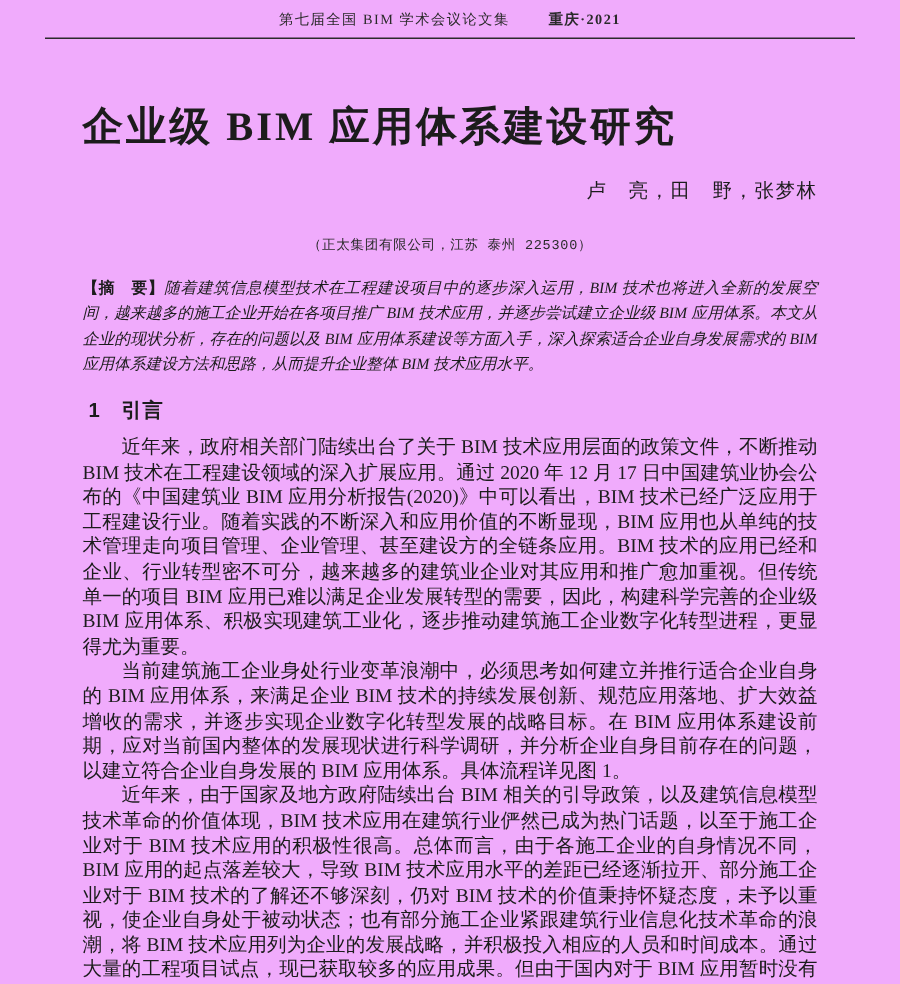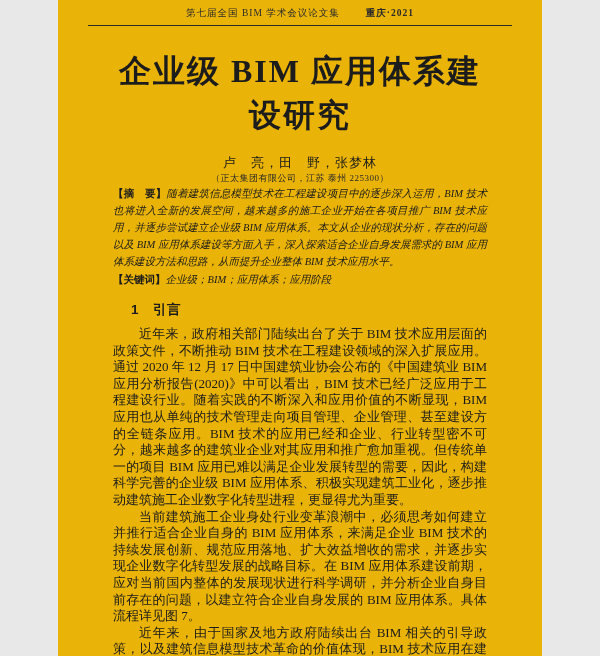--- a/index.html
+++ b/index.html
@@ -1,22 +1,22 @@
 <!DOCTYPE html>
 <html><head>
 <meta charset="utf-8">
 <style>
   * { margin: 0; padding: 0; box-sizing: border-box; }
   html, body { background: #e8e8e8; }
   .page {
     position: relative;
-    width: 484px;
+    width: 600px;
     height: 656px;
     margin: 0 auto;
-    background: #eab308;
+    background: #f0abfc;
     color: #1c1c1c;
     overflow: hidden;
     padding: 7px 55px 0 55px;
     font-family: "Liberation Serif", "DejaVu Serif", serif;
   }
   
   .running-head {
     text-align: center;
     font-size: 9.5px;
     letter-spacing: 1px;
@@ -24,57 +24,59 @@
     white-space: nowrap;
   }
   .running-head .venue { font-weight: bold; margin-left: 26px; }
   .head-rule {
     border: none;
     border-top: 1.6px solid #2b2b2b;
     margin: 5px -25px 0 -25px;
   }
   
   .paper-title {
-    margin-top: 24px;
-    text-align: center;
-    font-size: 32px;
+    margin-top: 40px;
+    text-align: left;
+    font-size: 27px;
     font-weight: bold;
     letter-spacing: 2px;
     font-family: "Liberation Serif", "DejaVu Serif", serif;
   }
   .authors {
     margin-top: 16px;
-    text-align: center;
+    text-align: right;
     font-size: 13px;
     letter-spacing: 1px;
   }
   .affiliation {
-    margin-top: 0;
+    margin-top: 21px;
     text-align: center;
     font-size: 9px;
     letter-spacing: 0.5px;
     color: #2a2a2a;
+    font-family: Liberation Mono, monospace;
   }
   
   .abstract {
+    margin-top: 14px;
     font-size: 10.5px;
     line-height: 17px;
     text-align: justify;
     font-style: italic;
   }
   .abstract .lbl, .keywords .lbl { font-weight: bold; font-style: normal; }
   .keywords {
     font-size: 10.5px;
     line-height: 17px;
     margin-top: 1px;
     font-style: italic;
   }
   
   .sec-heading {
-    margin: 13px 0 7px 18px;
+    margin: 13px 0 7px 4px;
     font-size: 13.5px;
     font-weight: bold;
     font-family: "Liberation Sans", "DejaVu Sans", sans-serif;
     letter-spacing: 0.5px;
   }
   .sec-heading .num { margin-right: 14px; }
   .body-par {
     font-size: 13px;
     line-height: 16.6px;
     text-align: justify;
@@ -95,26 +97,23 @@
   <div class="paper-title">企业级 BIM 应用体系建设研究</div>
 
   <div class="authors">卢　亮，田　野，张梦林</div>
 
   <div class="affiliation">（正太集团有限公司，江苏 泰州 225300）</div>
 
   <div class="abstract">
     <span class="lbl">【摘　要】</span><span>随着建筑信息模型技术在工程建设项目中的逐步深入运用，BIM 技术也将进入全新的发展空间，越来越多的施工企业开始在各项目推广 BIM 技术应用，并逐步尝试建立企业级 BIM 应用体系。本文从企业的现状分析，存在的问题以及 BIM 应用体系建设等方面入手，深入探索适合企业自身发展需求的 BIM 应用体系建设方法和思路，从而提升企业整体 BIM 技术应用水平。</span>
   </div>
 
-  <div class="keywords">
-    <span class="lbl">【关键词】</span><span>企业级；BIM；应用体系；应用阶段</span>
-  </div>
 
   <div class="sec-heading">
     <span class="num">1</span><span>引言</span>
   </div>
   <p class="body-par">近年来，政府相关部门陆续出台了关于 BIM 技术应用层面的政策文件，不断推动 BIM 技术在工程建设领域的深入扩展应用。通过 2020 年 12 月 17 日中国建筑业协会公布的《中国建筑业 BIM 应用分析报告(2020)》中可以看出，BIM 技术已经广泛应用于工程建设行业。随着实践的不断深入和应用价值的不断显现，BIM 应用也从单纯的技术管理走向项目管理、企业管理、甚至建设方的全链条应用。BIM 技术的应用已经和企业、行业转型密不可分，越来越多的建筑业企业对其应用和推广愈加重视。但传统单一的项目 BIM 应用已难以满足企业发展转型的需要，因此，构建科学完善的企业级 BIM 应用体系、积极实现建筑工业化，逐步推动建筑施工企业数字化转型进程，更显得尤为重要。</p>
 
-  <p class="body-par">当前建筑施工企业身处行业变革浪潮中，必须思考如何建立并推行适合企业自身的 BIM 应用体系，来满足企业 BIM 技术的持续发展创新、规范应用落地、扩大效益增收的需求，并逐步实现企业数字化转型发展的战略目标。在 BIM 应用体系建设前期，应对当前国内整体的发展现状进行科学调研，并分析企业自身目前存在的问题，以建立符合企业自身发展的 BIM 应用体系。具体流程详见图 7。</p>
+  <p class="body-par">当前建筑施工企业身处行业变革浪潮中，必须思考如何建立并推行适合企业自身的 BIM 应用体系，来满足企业 BIM 技术的持续发展创新、规范应用落地、扩大效益增收的需求，并逐步实现企业数字化转型发展的战略目标。在 BIM 应用体系建设前期，应对当前国内整体的发展现状进行科学调研，并分析企业自身目前存在的问题，以建立符合企业自身发展的 BIM 应用体系。具体流程详见图 1。</p>
 
   <p class="body-par">近年来，由于国家及地方政府陆续出台 BIM 相关的引导政策，以及建筑信息模型技术革命的价值体现，BIM 技术应用在建筑行业俨然已成为热门话题，以至于施工企业对于 BIM 技术应用的积极性很高。总体而言，由于各施工企业的自身情况不同，BIM 应用的起点落差较大，导致 BIM 技术应用水平的差距已经逐渐拉开、部分施工企业对于 BIM 技术的了解还不够深刻，仍对 BIM 技术的价值秉持怀疑态度，未予以重视，使企业自身处于被动状态；也有部分施工企业紧跟建筑行业信息化技术革命的浪潮，将 BIM 技术应用列为企业的发展战略，并积极投入相应的人员和时间成本。通过大量的工程项目试点，现已获取较多的应用成果。但由于国内对于 BIM 应用暂时没有完善的标准及规范约束，BIM 技术选型、实施方法依旧不太成熟，使得一些企业在推行 BIM 技术应用的过程中遇到较大阻力，停滞不前或者放弃，导致目前真正实现项目级、企业级成功落地应用的还在少数。</p>
 
 </div>
 
 </body></html>

